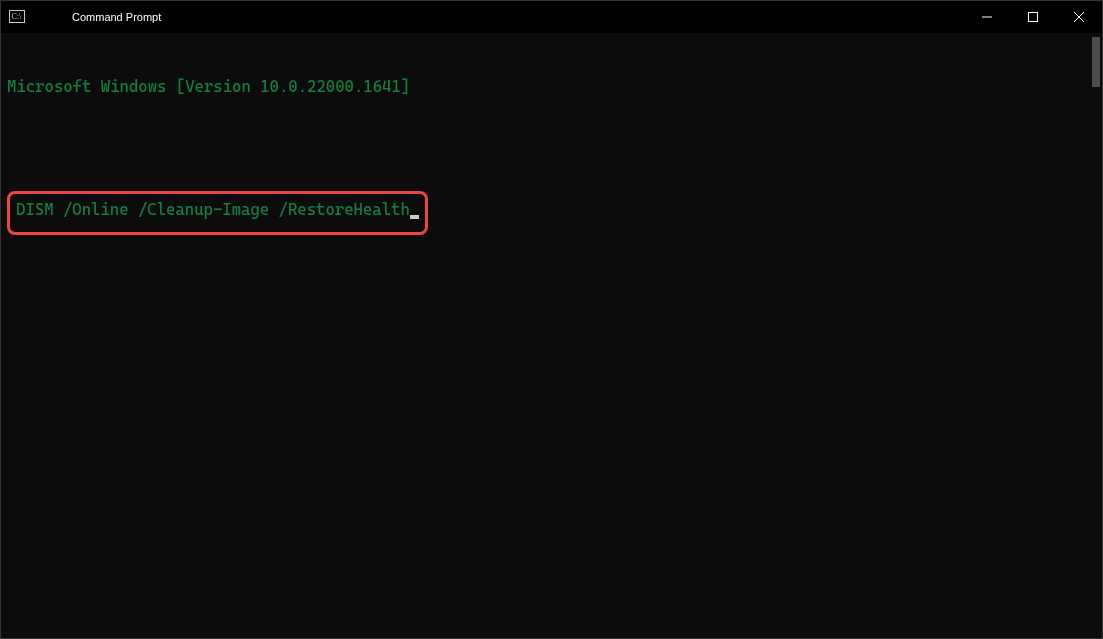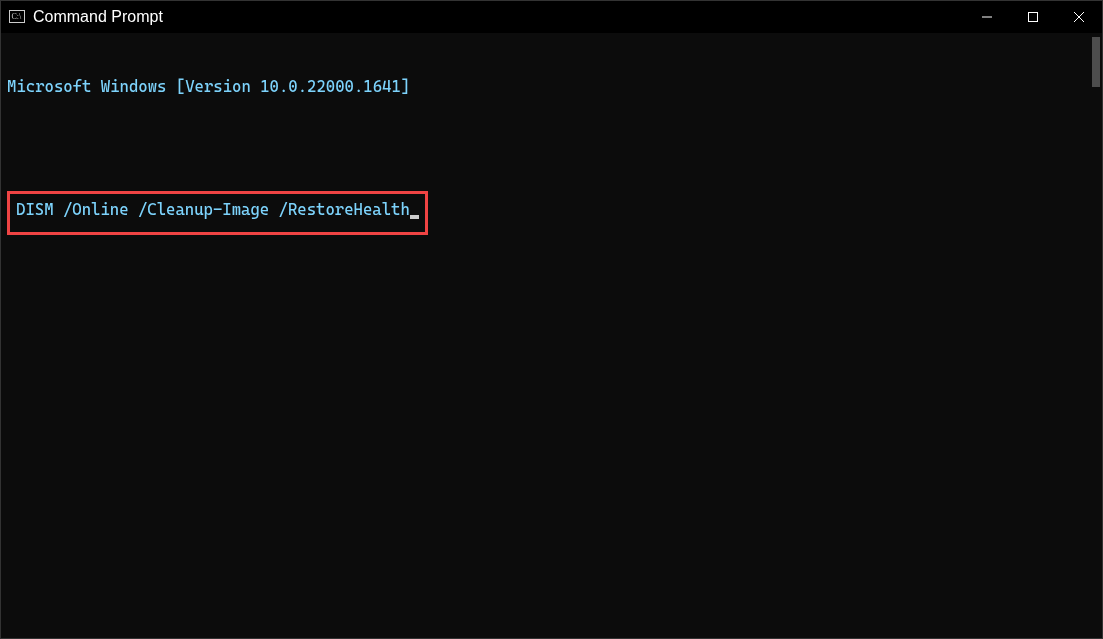--- a/index.html
+++ b/index.html
@@ -37,55 +37,56 @@
       padding-left: 8px;
     }
     .titlebar-icon {
       width: 16px;
       height: 16px;
       display: flex;
       align-items: center;
       justify-content: center;
     }
     .titlebar-title {
-      font-size: 16px;
+      font-size: 11px;
       color: #ffffff;
+      margin-left: 39px;
     }
     .titlebar-controls {
       display: flex;
       height: 100%;
     }
     .titlebar-btn {
       width: 46px;
       height: 32px;
       display: flex;
       align-items: center;
       justify-content: center;
       color: #ffffff;
       cursor: pointer;
     }
     .terminal-body {
       flex: 1;
       background: #0c0c0c;
       padding: 4px 6px;
-      color: #7dd3fc;
+      color: #15803d;
       font-size: 16px;
       line-height: 20px;
       font-family: Consolas, "Cascadia Mono", "Courier New", monospace;
       white-space: pre;
       position: relative;
     }
     .line { display: block; }
     .prompt-line {
       display: flex;
       flex-wrap: nowrap;
     }
     .highlight-box {
       border: 3px solid #ef4444;
-      border-radius: 0;
+      border-radius: 8px;
       padding: 6px 6px 12px 6px;
       margin-top: -6px;
       display: inline-block;
     }
     .cursor {
       display: inline-block;
       width: 9px;
       height: 4px;
       background: #cccccc;
       vertical-align: bottom;

